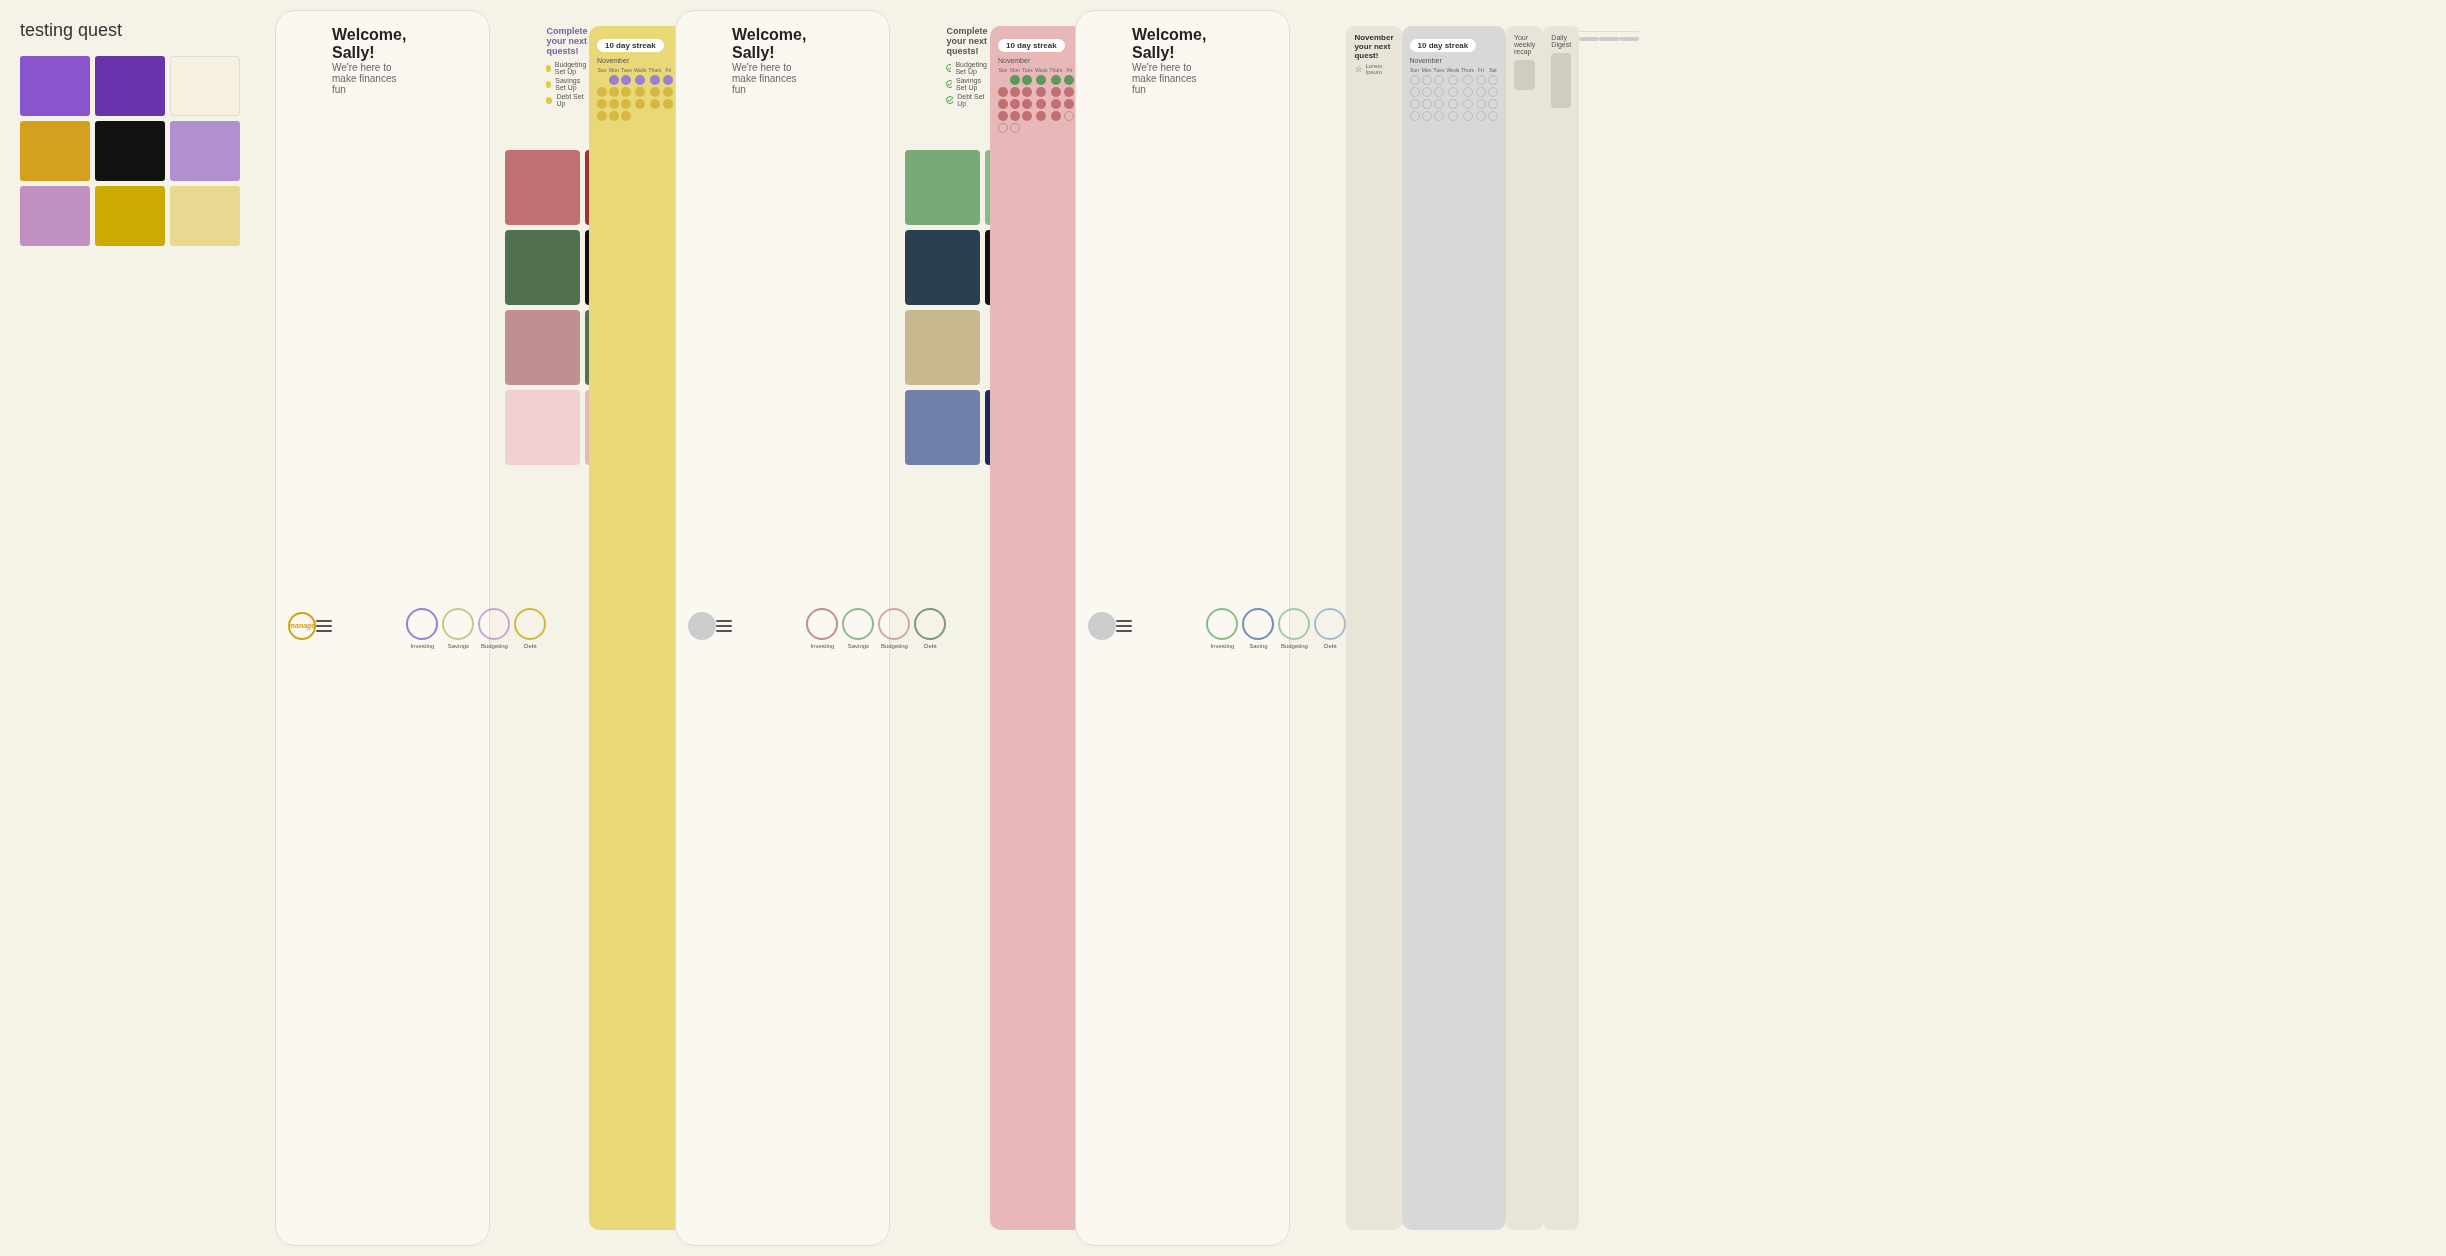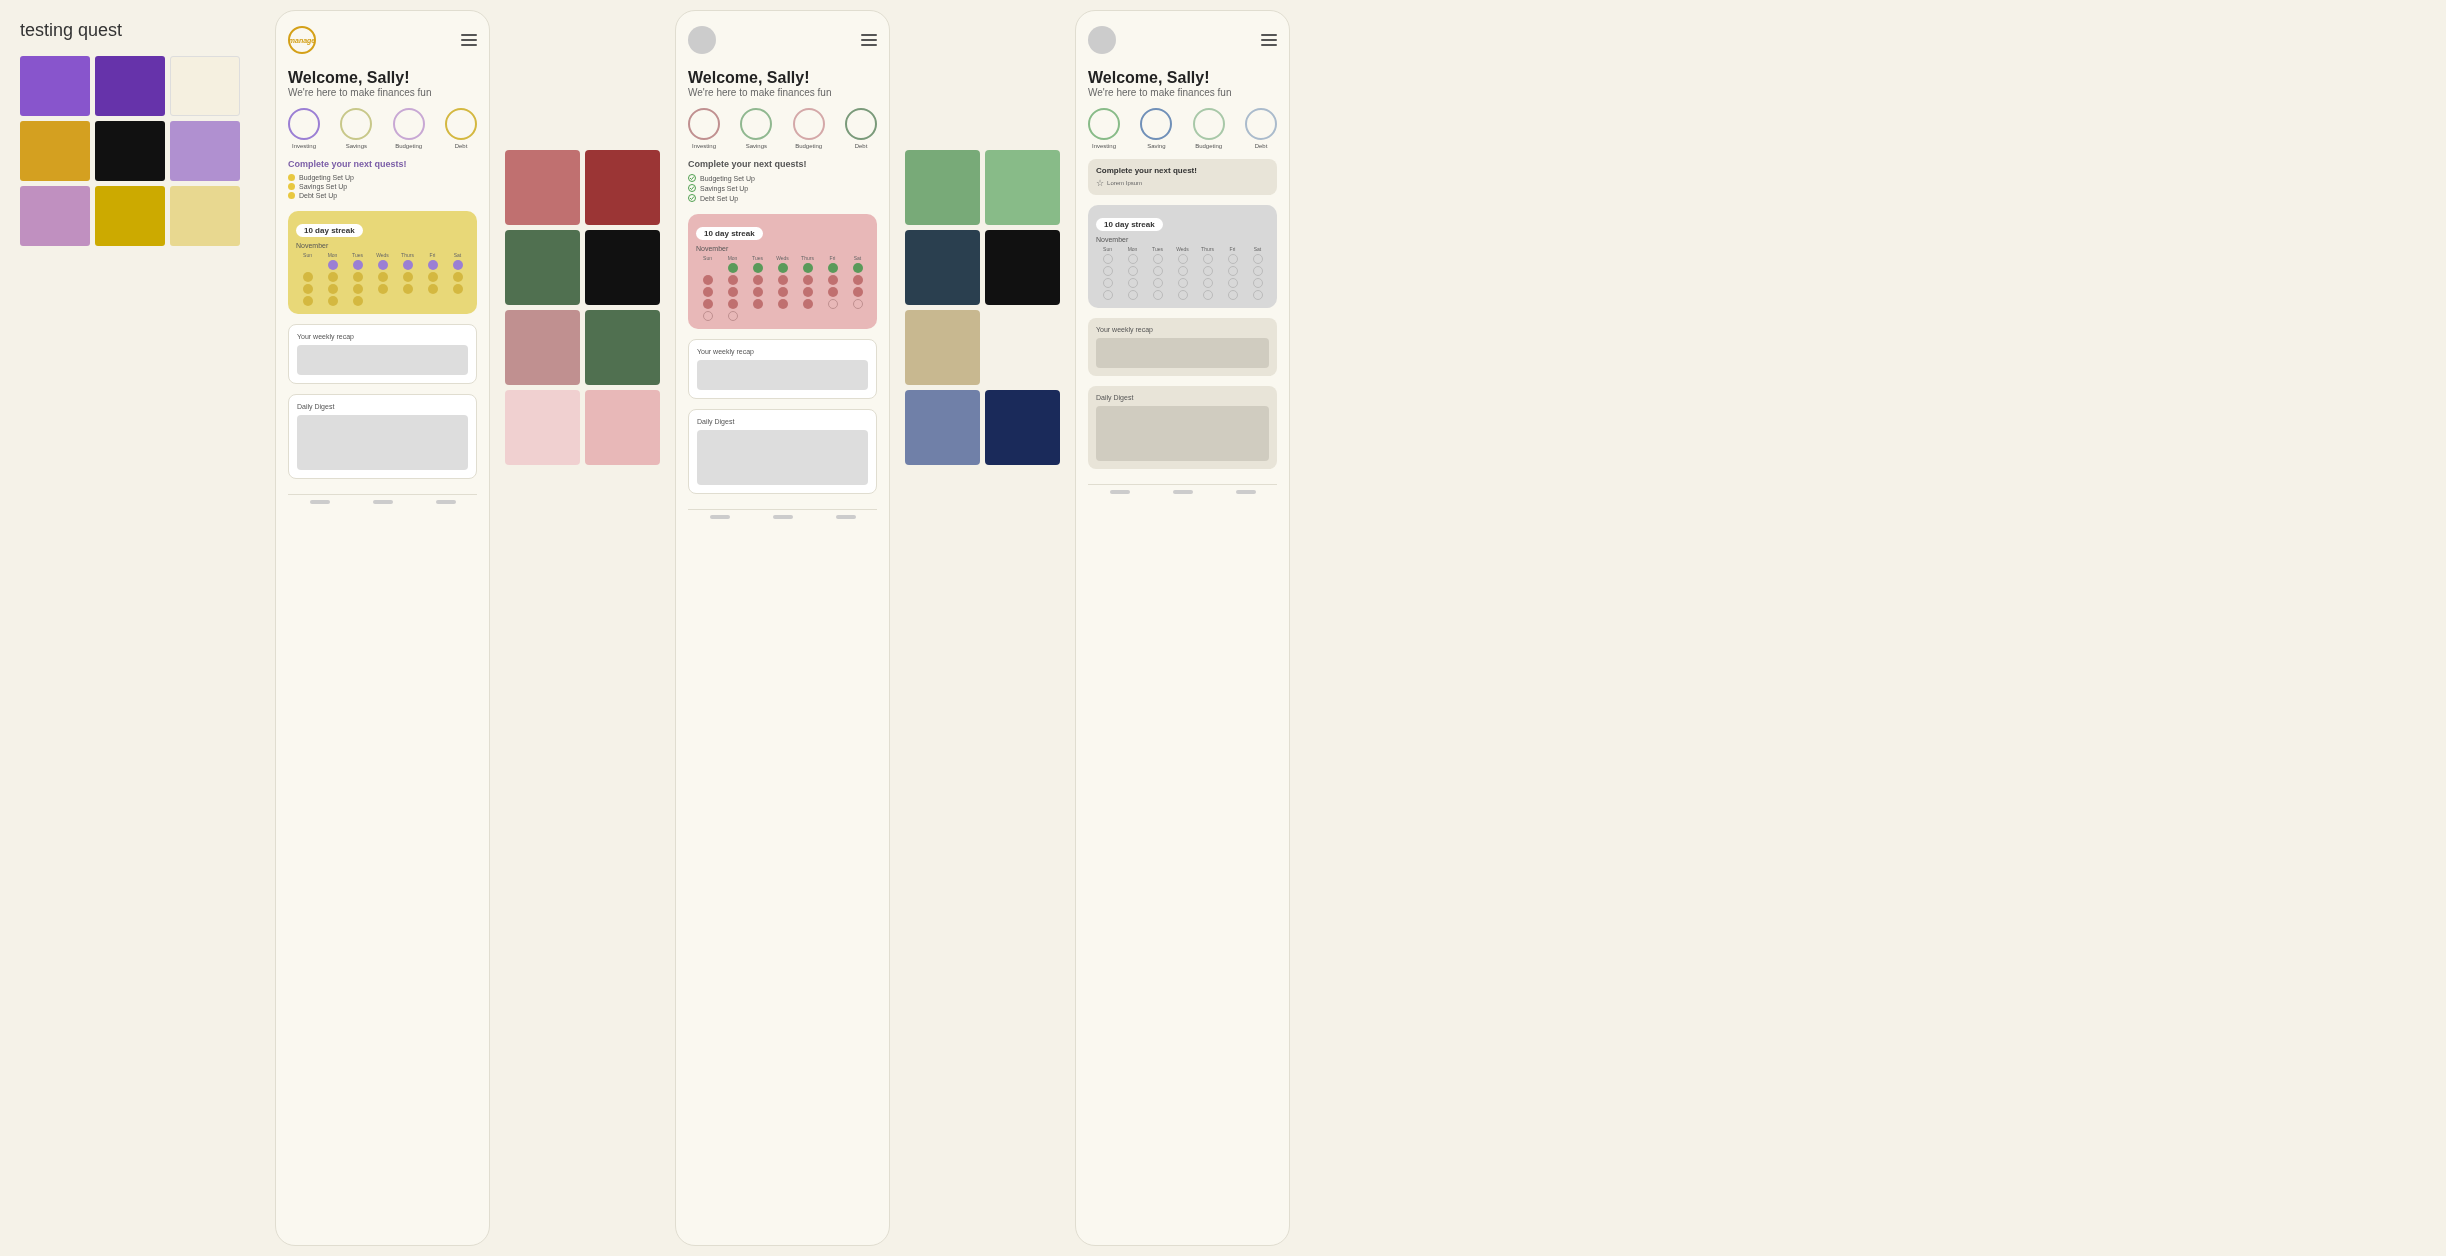--- a/index.html
+++ b/index.html
@@ -36,22 +36,21 @@
     }
 
     
     .phone-container {
       width: 215px;
       background: #faf8f0;
       border-radius: 20px;
       padding: 15px 12px;
       margin: 10px 5px;
       display: flex;
-      flex-direction: column;
-      gap: 10px;
+      gap: 0;
       border: 1px solid #e0ddd0;
       position: relative;
       flex-shrink: 0;
     }
 
     
     .phone-header {
       display: flex;
       justify-content: space-between;
       align-items: center;
@@ -599,21 +598,21 @@
       <div class="category-circle circle-budgeting-p3"></div>
       <span class="category-label">Budgeting</span>
     </div>
     <div class="category-item">
       <div class="category-circle circle-debt-p3"></div>
       <span class="category-label">Debt</span>
     </div>
   </div>
 
   <div class="quest-card">
-    <div class="quest-card-title">Complete your next quest!</div>
+    <div class="quest-card-title">November your next quest!</div>
     <div class="quest-card-item">
       <span style="font-size:9px;">☆</span>
       <span>Lorem Ipsum</span>
     </div>
   </div>
 
   <div class="streak-card streak-card-grey">
     <div class="streak-label">10 day streak</div>
     <div class="streak-month">November</div>
     <div class="calendar-grid">

